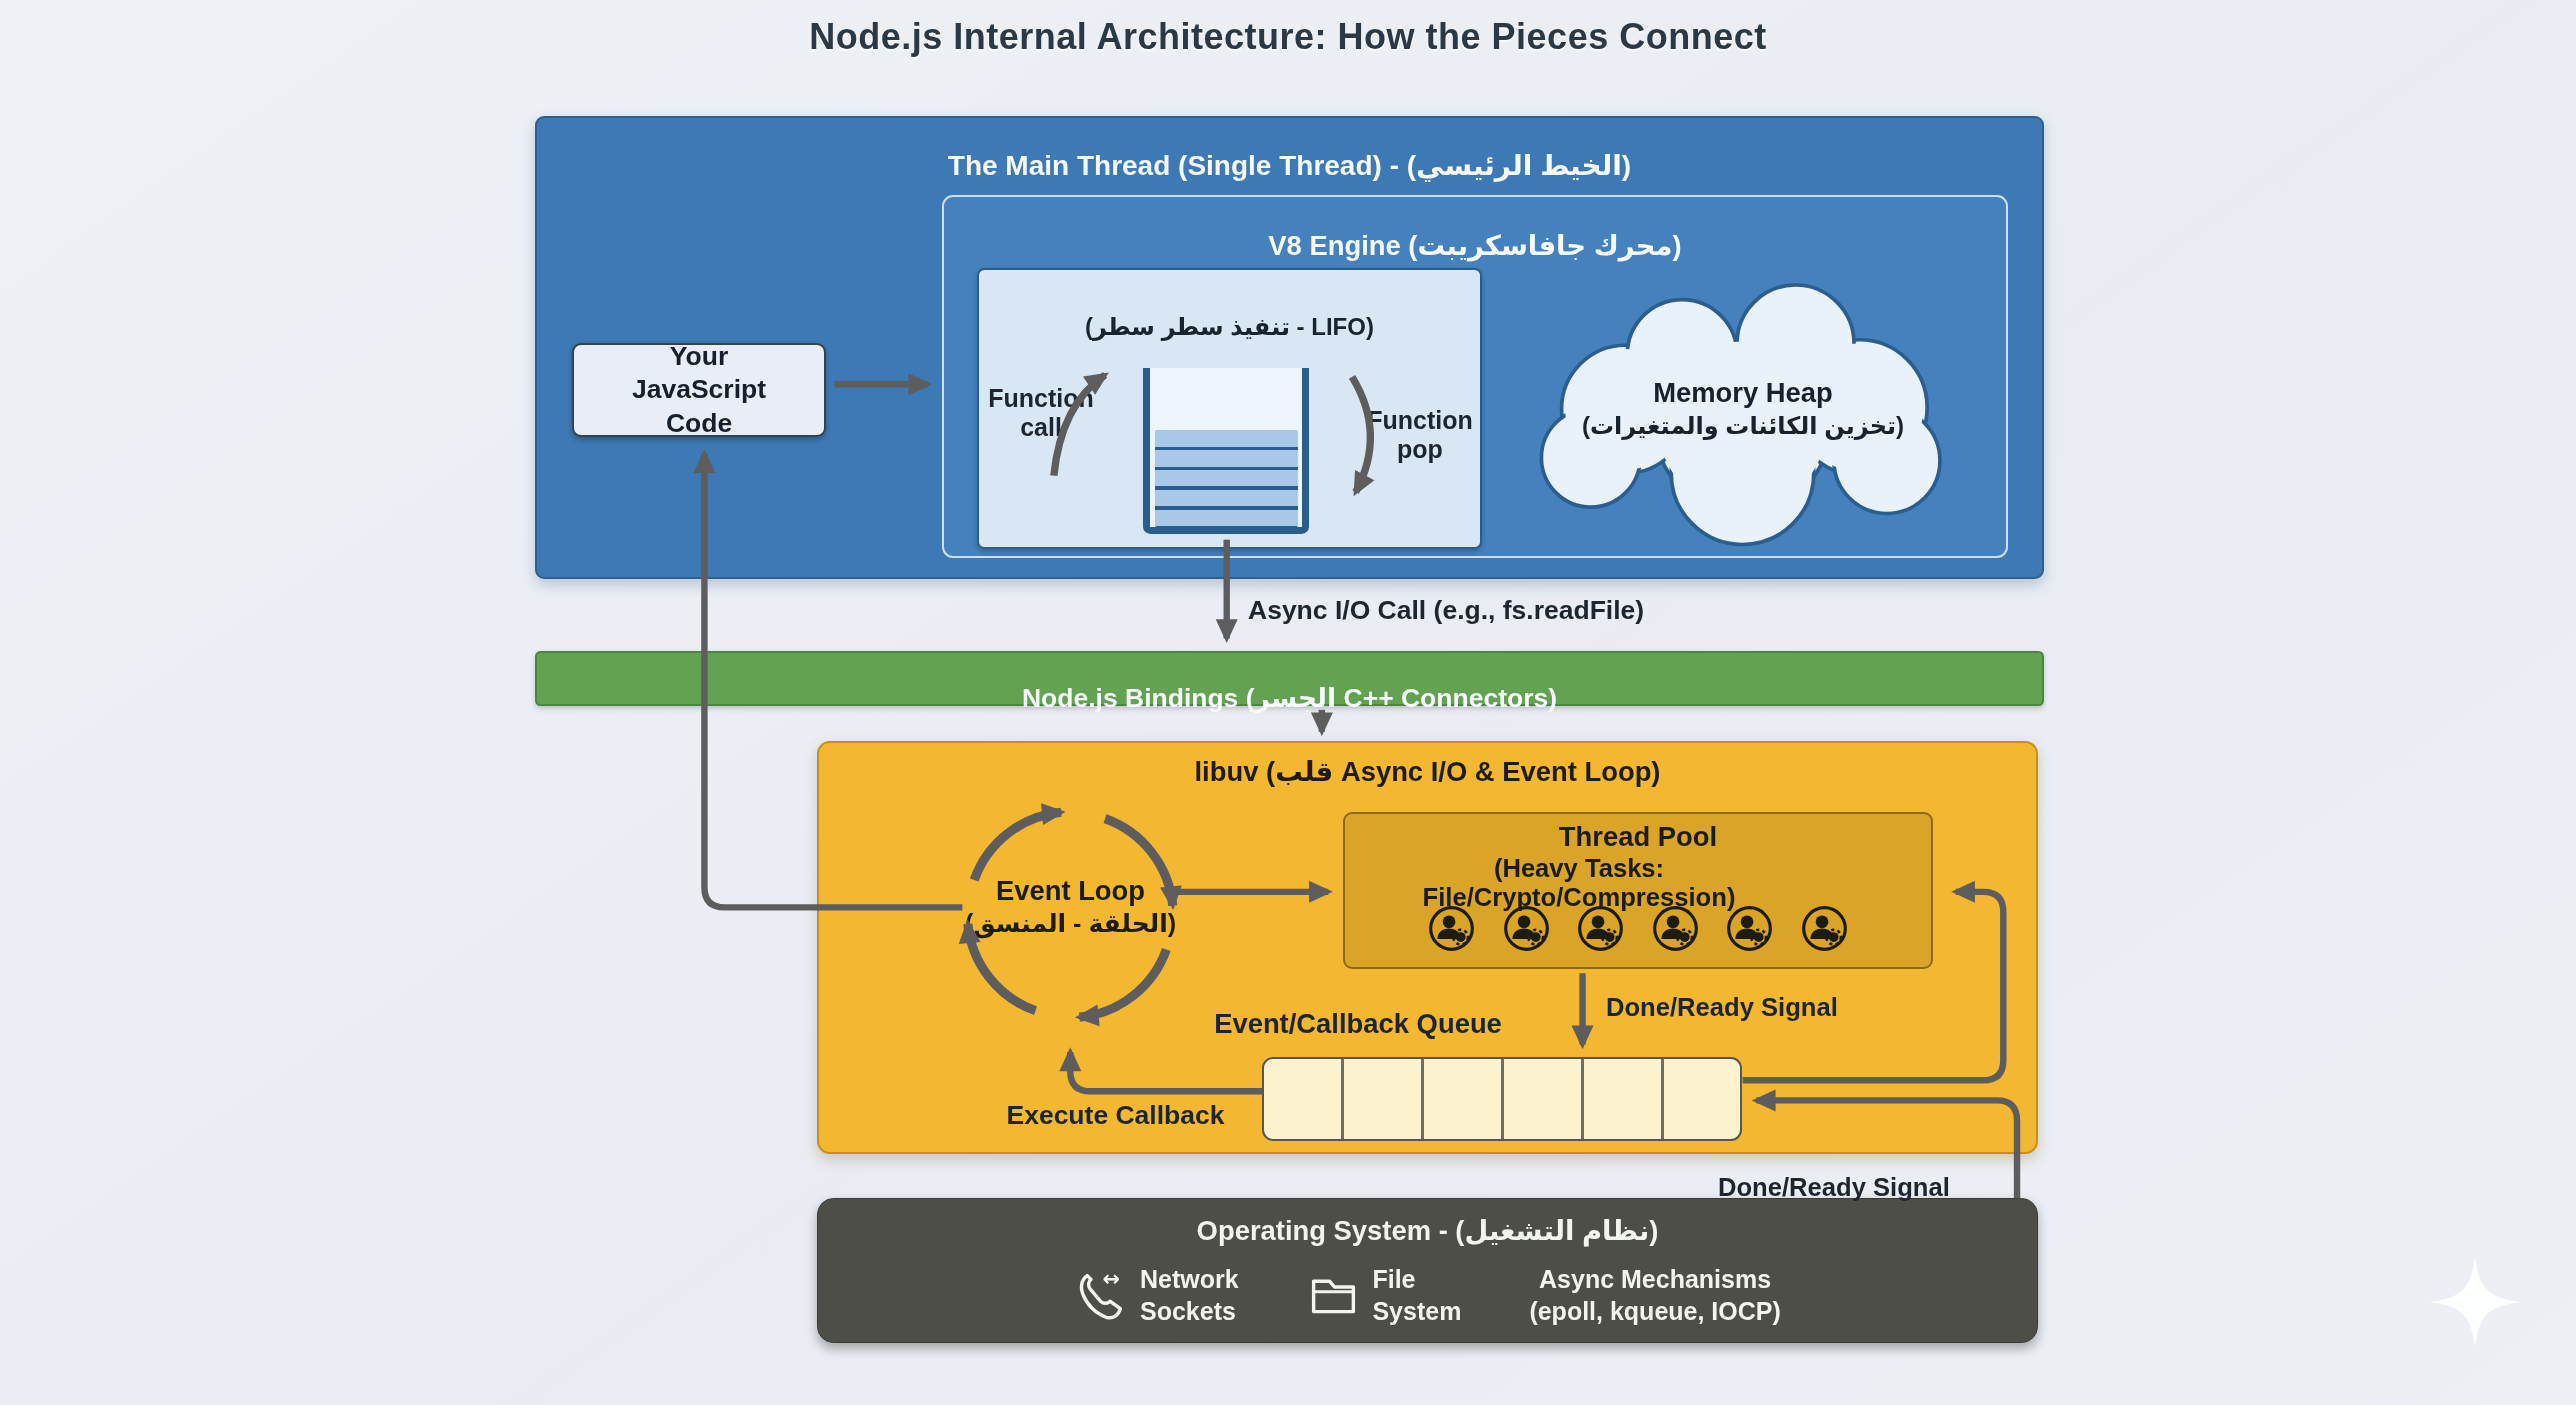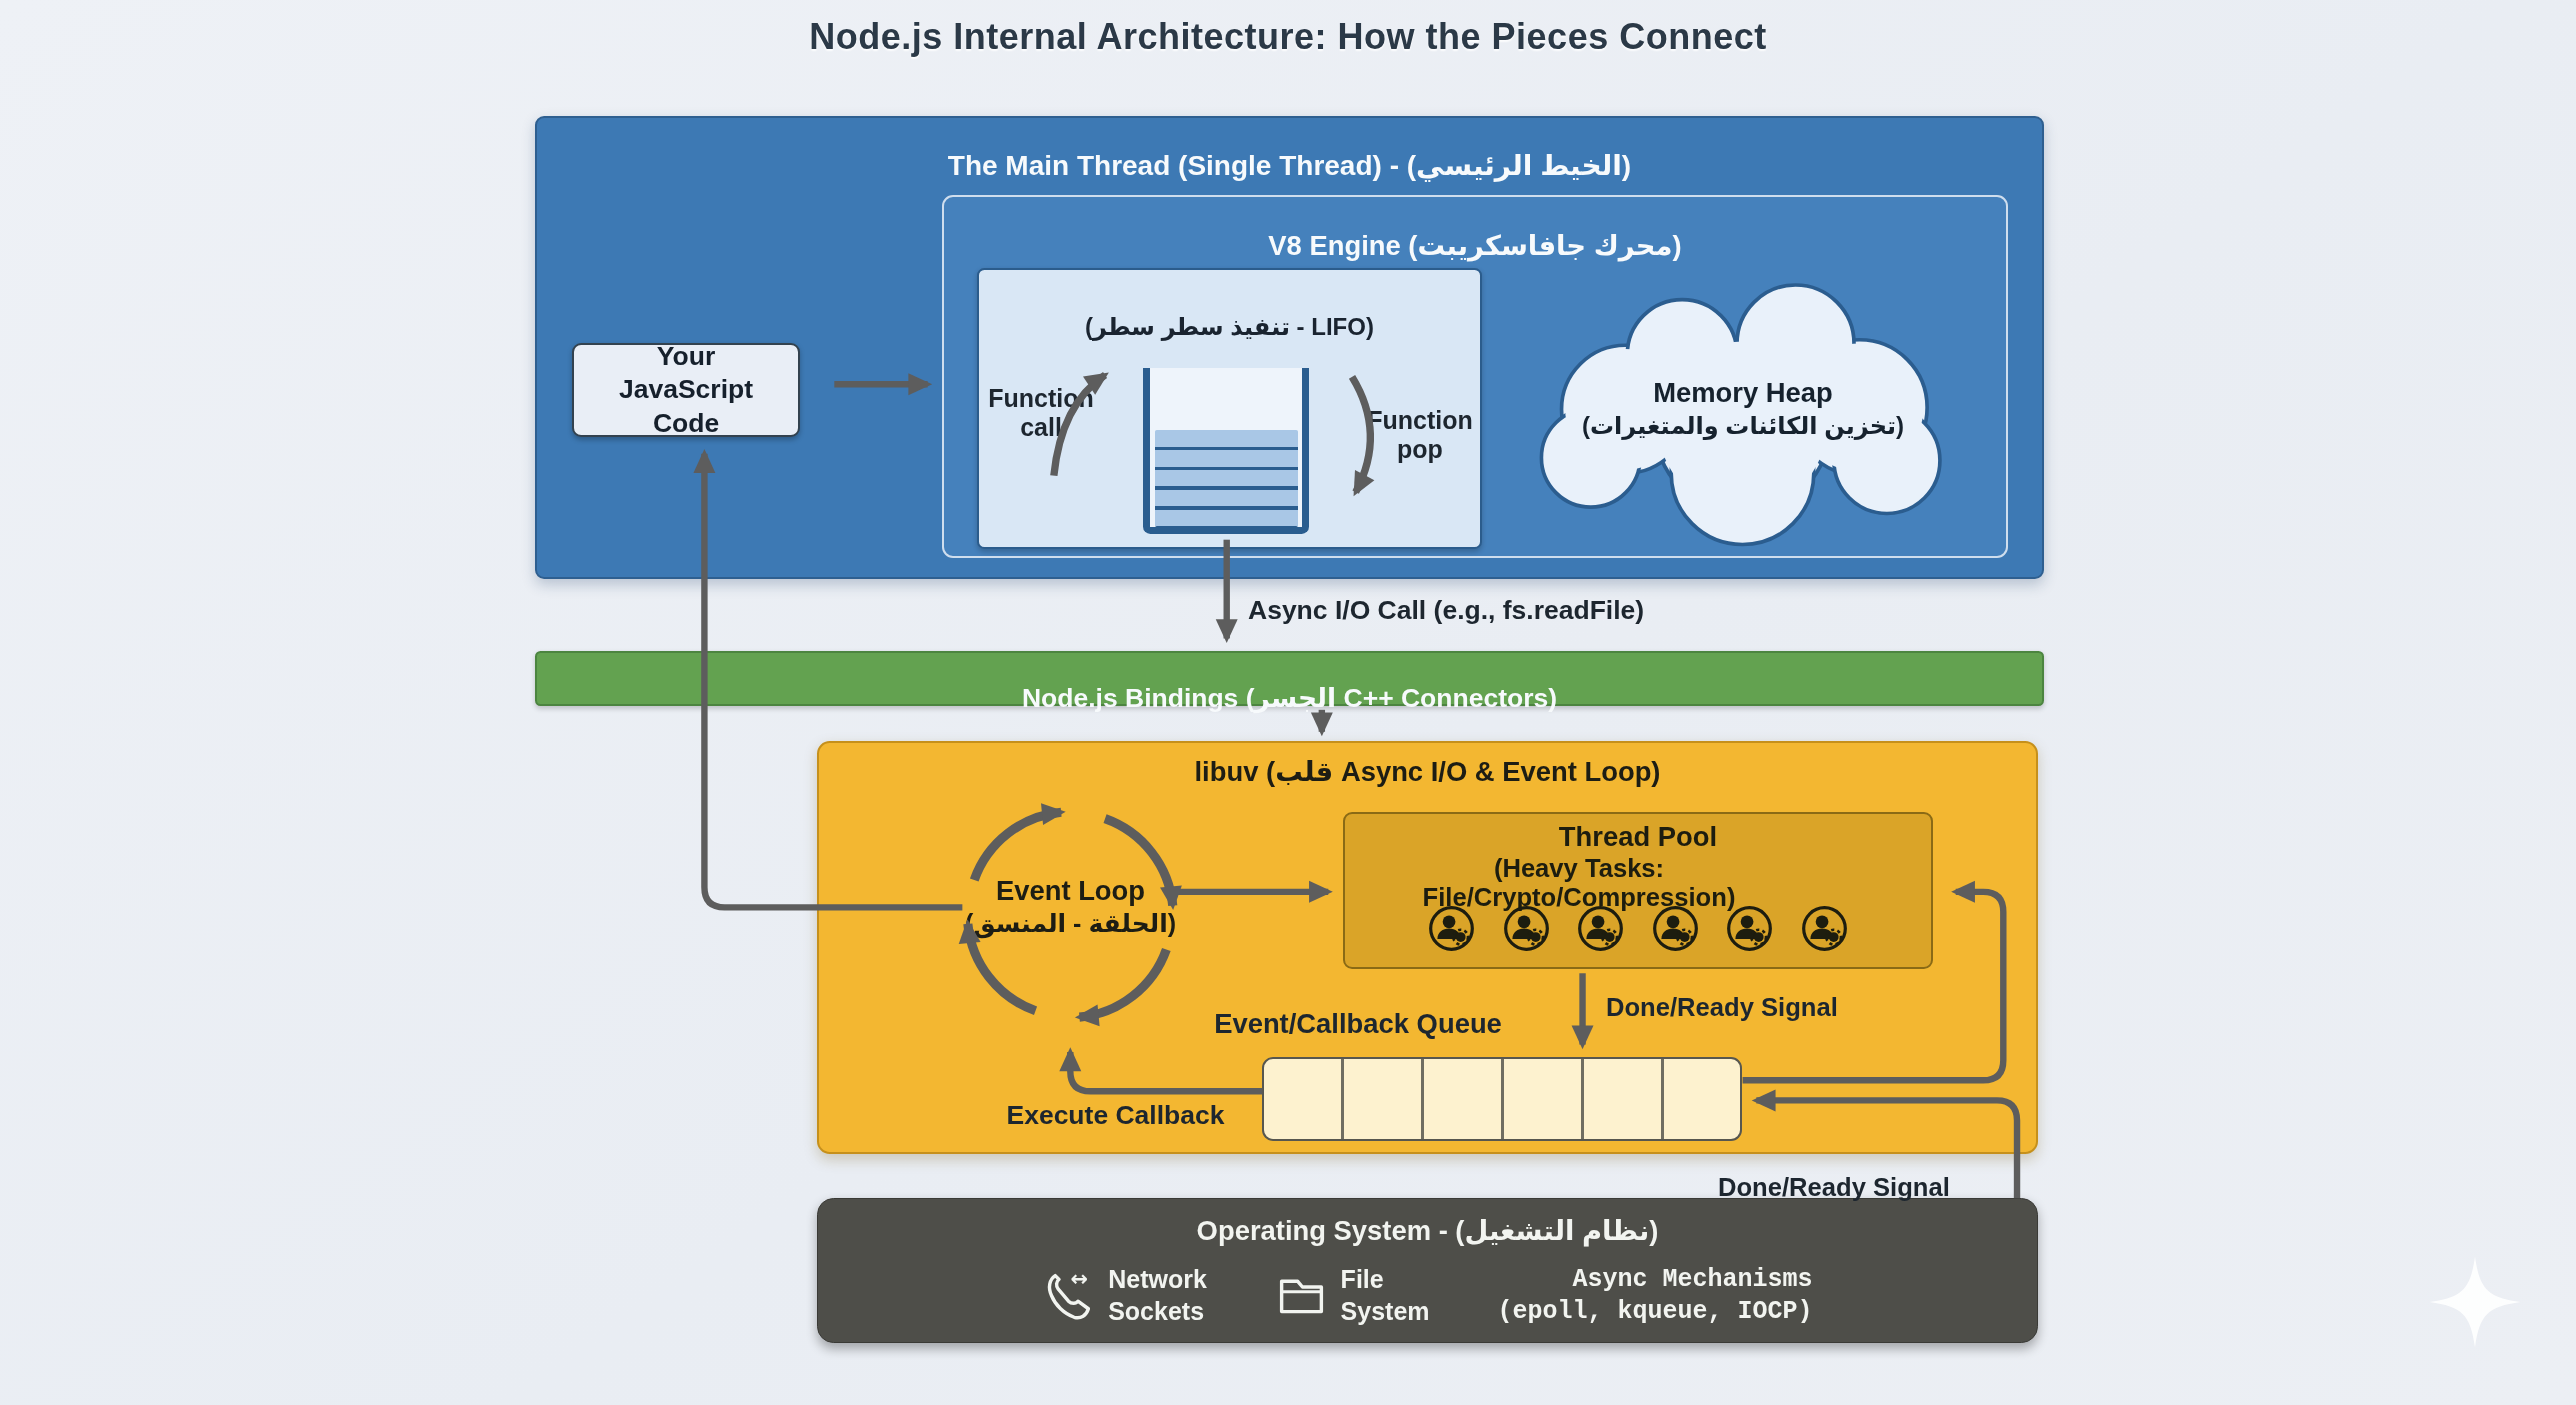--- a/index.html
+++ b/index.html
@@ -18,21 +18,21 @@
     font-size:36px;font-weight:700;color:#2b3947;letter-spacing:0.5px;
     text-shadow:0 1.8px 1.8px rgba(255,255,255,.85);
   }
 
   .box{position:absolute;box-sizing:border-box;}
   .main-box{left:535px;top:116px;width:1509px;height:463px;background:#3d79b4;border:2.7px solid #2e5f90;border-radius:9.1px;box-shadow:0 5.5px 12.8px rgba(40,70,110,.25);}
   .main-header{left:535px;top:129px;width:1509px;font-size:28px;}
   .v8-box{left:942px;top:195px;width:1066px;height:363px;background:#4581bc;border:2.7px solid #cfdeee;border-radius:11px;}
   .v8-header{left:942px;top:209px;width:1066px;font-size:27.4px;}
 
-  .js-box{left:572px;top:343px;width:228px;height:94px;background:#e9eef6;border:2.7px solid #33424f;border-radius:9.1px;
+  .js-box{left:572px;top:343px;width:254px;height:94px;background:#e9eef6;border:2.7px solid #33424f;border-radius:9.1px;
     display:flex;align-items:center;justify-content:center;box-shadow:0 2.7px 5.5px rgba(0,0,0,.25);}
   .js-box span{font-size:26.5px;font-weight:700;color:#16202c;text-align:center;line-height:1.25;padding:0 25.6px;}
 
   .cs-box{left:977px;top:268px;width:505px;height:281px;background:#d9e7f5;border:2.7px solid #2b5c8c;border-radius:7.3px;box-shadow:0 2.7px 5.5px rgba(0,0,0,.2);}
   .cs-title{left:977px;top:280px;width:505px;font-size:27.4px;color:#1a2430;}
   .cs-sub{left:977px;top:313px;width:505px;font-size:24px;color:#1a2430;font-weight:700;}
   .stack-container{left:1143px;top:368px;width:166px;height:166px;background:#eef4fb;border:7.3px solid #2a5d8f;border-top:none;border-radius:0 0 7.3px 7.3px;}
   .stack-bars{left:1155px;top:430px;width:143px;height:97px;
     background:repeating-linear-gradient(to bottom,#a9c7e6 0 16.5px,#2a5d8f 16.5px 20px);border-radius:1.8px;}
   .func-call{left:979px;top:384px;width:124px;font-size:25px;text-align:center;}
@@ -211,21 +211,21 @@
       <svg width="53" height="53" viewBox="0 0 56 56">
         <path d="M7 13 h17 l5 6 h20 v26 h-42 z" fill="none" stroke="#f2f4f0" stroke-width="3.6" stroke-linejoin="round"></path>
         <path d="M7 24 h42" stroke="#f2f4f0" stroke-width="3.2"></path>
       </svg>
       <div class="txt">
           <div>File</div>
           <div>System</div>
         </div>
     </div>
     <div class="os-item">
-      <div class="txt" style="text-align:right;font-family:Liberation Mono, monospace;">
+      <div class="txt" style="text-align:center;">
           <div>Async Mechanisms</div>
           <div>(epoll, kqueue, IOCP)</div>
         </div>
     </div>
   </div>
 
   <svg class="abs top" style="left:2424px;top:1251px;" width="102" height="102" viewBox="0 0 112 112">
     <path d="M56 6 C61 42 70 51 106 56 C70 61 61 70 56 106 C51 70 42 61 6 56 C42 51 51 42 56 6 Z" fill="#ffffff" opacity="0.9"></path>
   </svg>
 

